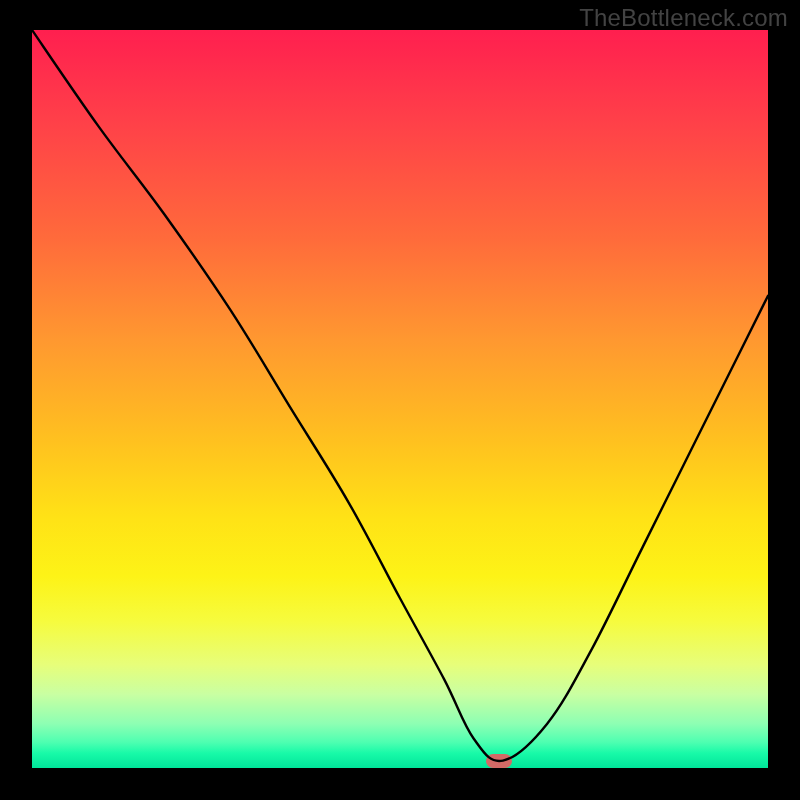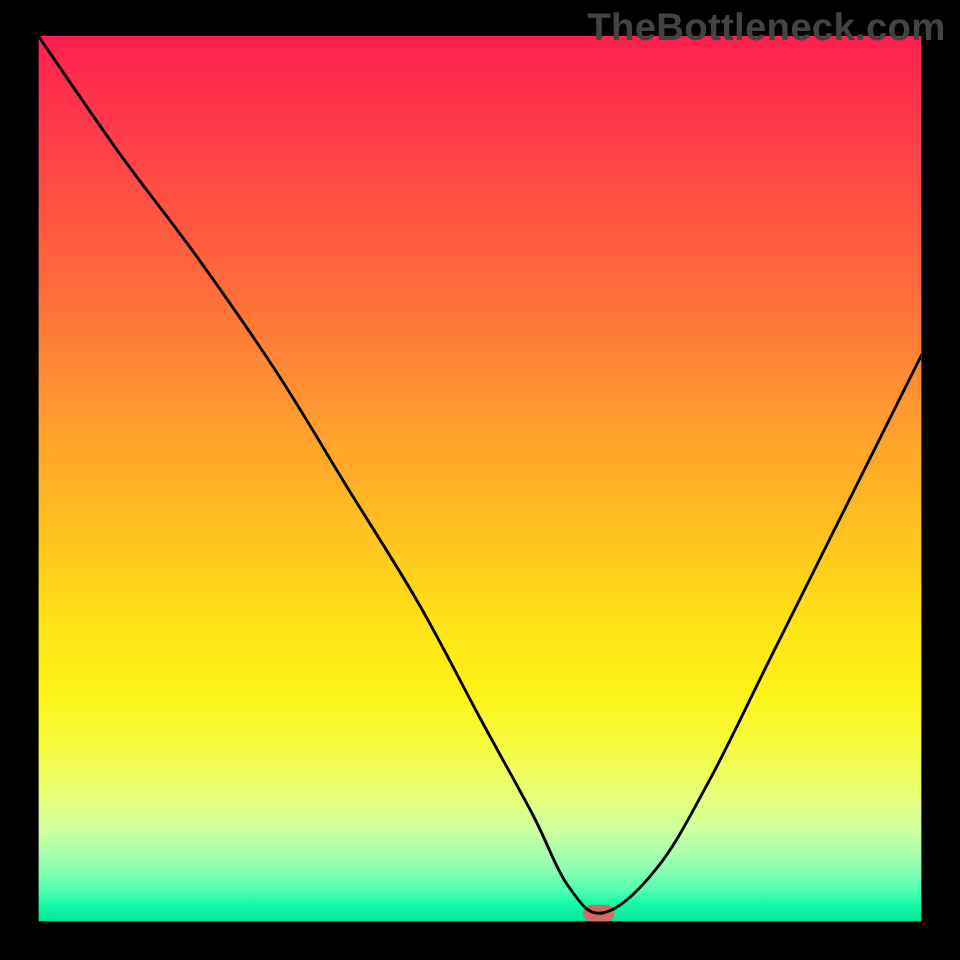--- a/index.html
+++ b/index.html
@@ -14,22 +14,22 @@
   .stage {
     position: relative;
     width: 800px;
     height: 800px;
   }
   .watermark {
     position: absolute;
     top: 4px;
     right: 12px;
     color: #434343;
-    font-size: 32px;
-    font-weight: 700;
+    font-size: 24px;
+    font-weight: 400;
     letter-spacing: 0.2px;
     z-index: 30;
   }
   .plot {
     position: absolute;
     left: 32px;
     top: 30px;
     width: 736px;
     height: 738px;
     overflow: hidden;

